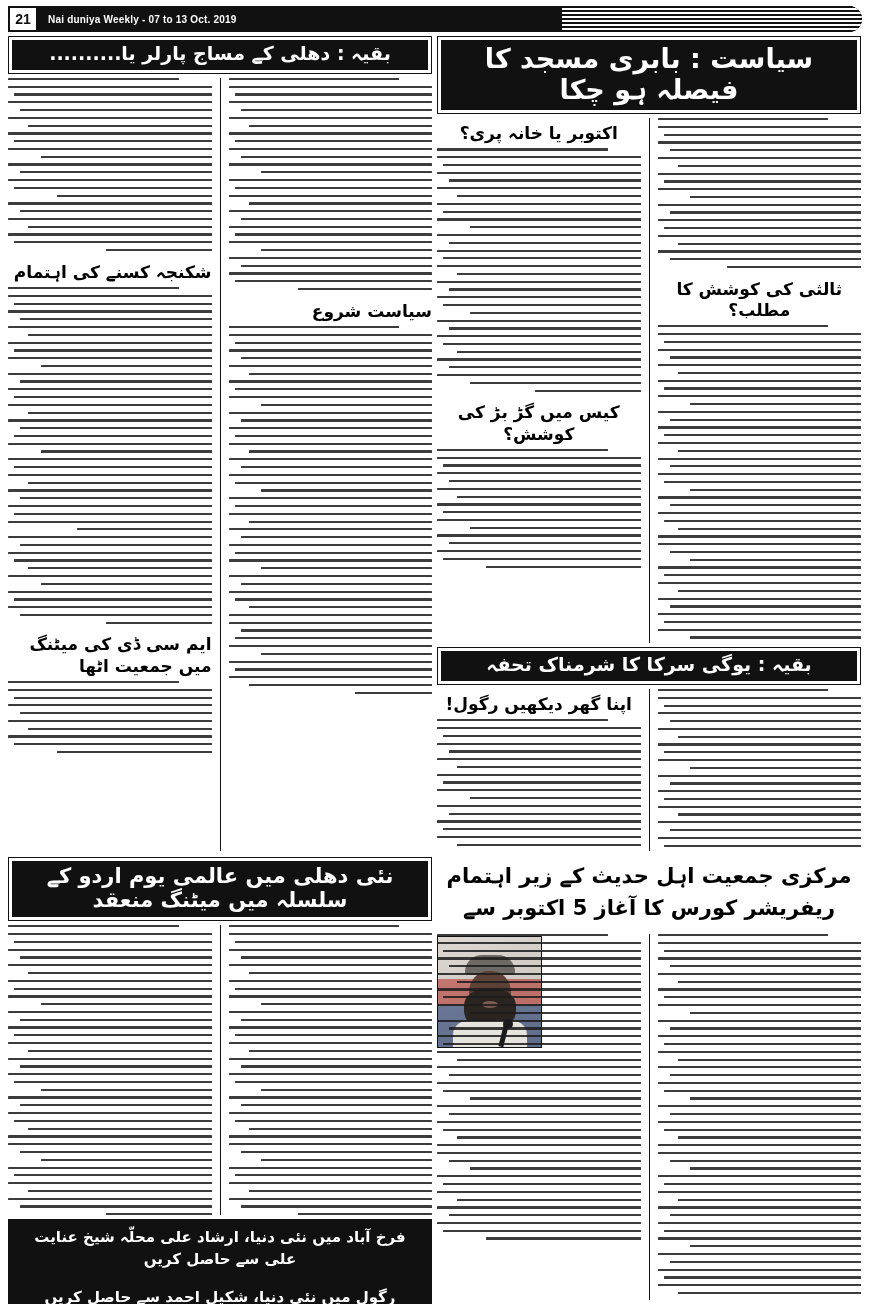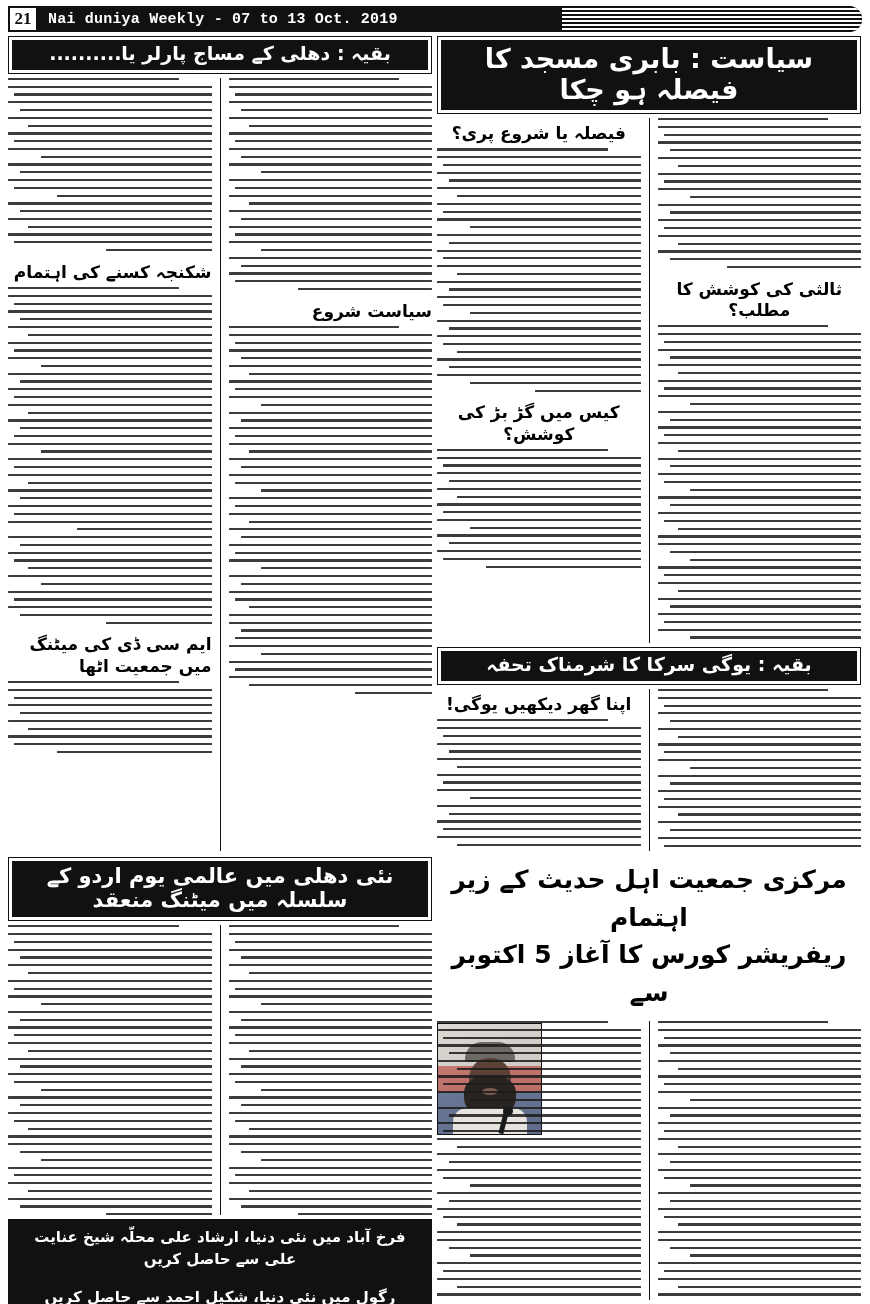--- a/index.html
+++ b/index.html
@@ -28,37 +28,37 @@
     align-items: stretch;
     height: 26px;
     margin-bottom: 4px;
   }
   .page-num {
     width: 30px;
     background: #ffffff;
     border: 2px solid #111;
     color: #111;
     font-weight: bold;
-    font-size: 17px;
+    font-size: 14px;
     display: flex;
     align-items: center;
     justify-content: center;
-    font-family: Liberation Serif, serif;
+    font-family: Liberation Sans, sans-serif;
   }
   .masthead-bar {
     flex: 1;
     background: #111;
     color: #fff;
     display: flex;
     align-items: center;
     padding-left: 10px;
     border-radius: 0 13px 13px 0;
-    font-family: Liberation Mono, monospace;
+    font-family: Liberation Sans, sans-serif;
     font-weight: bold;
-    font-size: 15px;
+    font-size: 10px;
     letter-spacing: 0.2px;
     position: relative;
     overflow: hidden;
   }
   .masthead-stripes {
     position: absolute;
     right: 0; top: 0; bottom: 0;
     width: 300px;
     background: repeating-linear-gradient(to bottom, #111 0 2px, #fff 2px 4px);
   }
@@ -90,21 +90,21 @@
     font-weight: bold;
     font-size: 17px;
     padding: 5px 0 4px 0;
     line-height: 1.25;
   }
   .subhead-left { text-align: right; }
 
   .headline-plain {
     direction: rtl;
     text-align: center;
-    font-size: 25px;
+    font-size: 21px;
     font-weight: bold;
     line-height: 1.5;
     padding: 4px 6px 6px 6px;
   }
 
   
   .body-col {
     direction: rtl;
     overflow: hidden;
     position: relative;
@@ -449,21 +449,21 @@
     </div>
 
     <div class="col-right-pack">
 
       <div class="frame">
         <div class="banner banner-lg">سیاست : بابری مسجد کا فیصلہ ہو چکا</div>
       </div>
 
       <div class="two-cols" style="flex:0 0 525px;">
         <div class="body-col">
-          <div class="subhead">فیصلہ یا شروع پری؟</div>
+          <div class="subhead">اکتوبر یا خانہ پری؟</div>
           <span class="txt">
             <i class="ln w84 ind"></i>
               <i class="ln w100"></i>
               <i class="ln w97"></i>
               <i class="ln w100"></i>
             <i class="ln w94"></i>
               <i class="ln w100"></i>
               <i class="ln w90"></i>
               <i class="ln w100"></i>
             <i class="ln w97"></i>
@@ -583,21 +583,21 @@
           </span>
         </div>
       </div>
 
       <div class="frame">
         <div class="banner banner-md">بقیہ : یوگی سرکا کا شرمناک تحفہ</div>
       </div>
 
       <div class="two-cols">
         <div class="body-col">
-          <div class="subhead">اپنا گھر دیکھیں یوگی!</div>
+          <div class="subhead">اپنا گھر دیکھیں رگول!</div>
           <span class="txt">
             <i class="ln w84 ind"></i>
               <i class="ln w100"></i>
               <i class="ln w97"></i>
               <i class="ln w100"></i>
             <i class="ln w94"></i>
               <i class="ln w100"></i>
               <i class="ln w90"></i>
               <i class="ln w100"></i>
             <i class="ln w97"></i>

